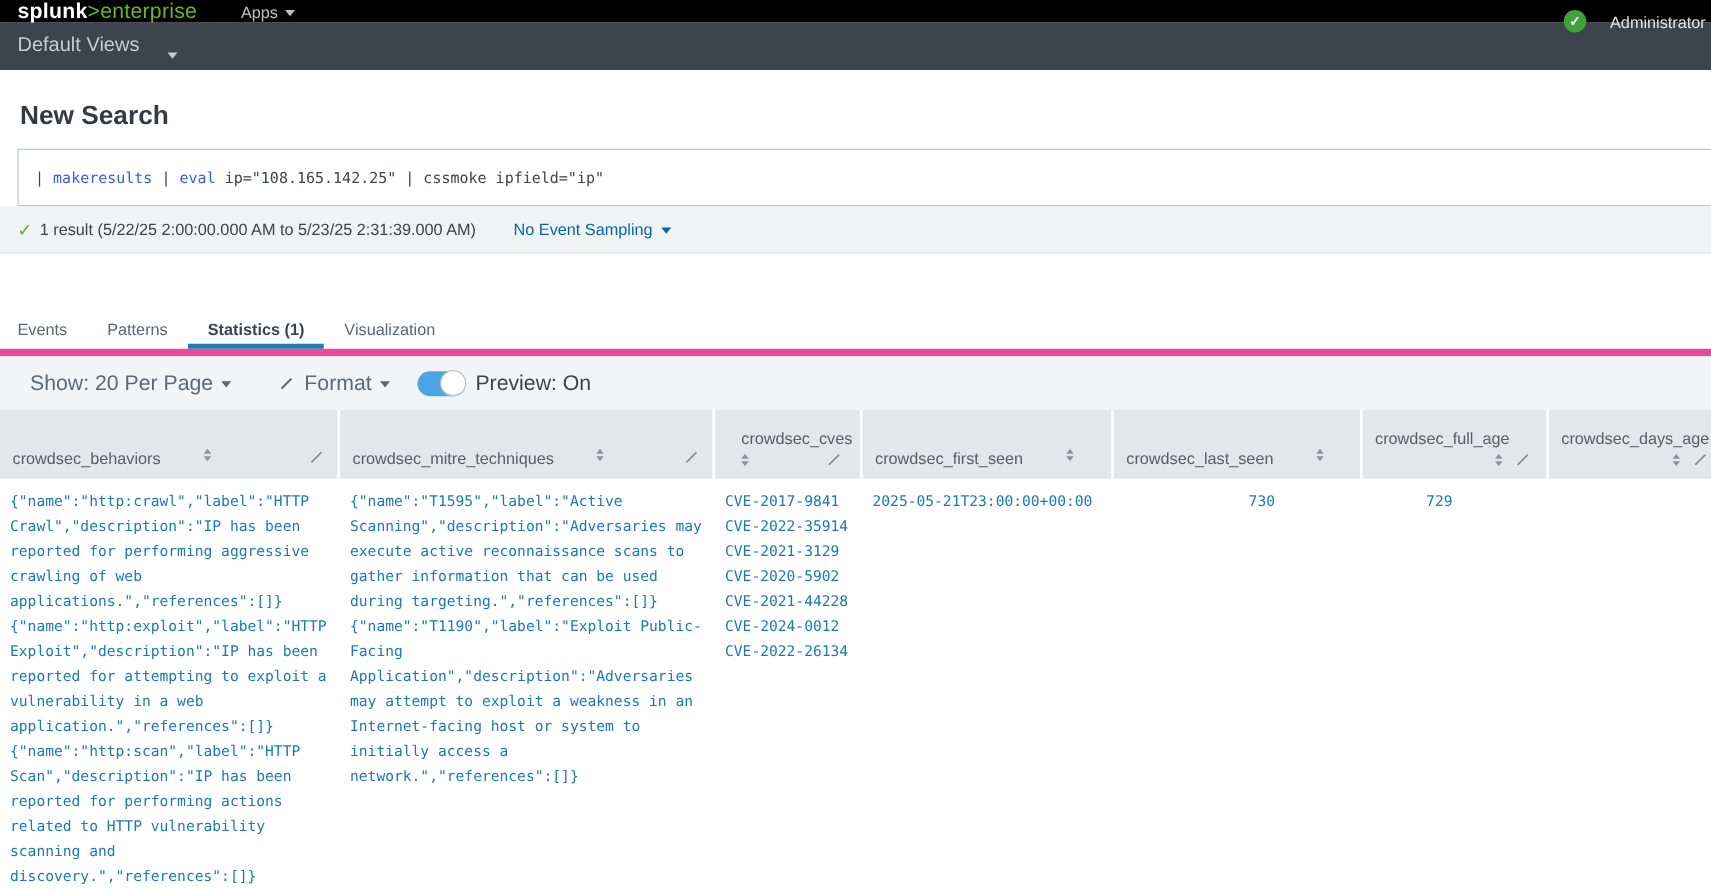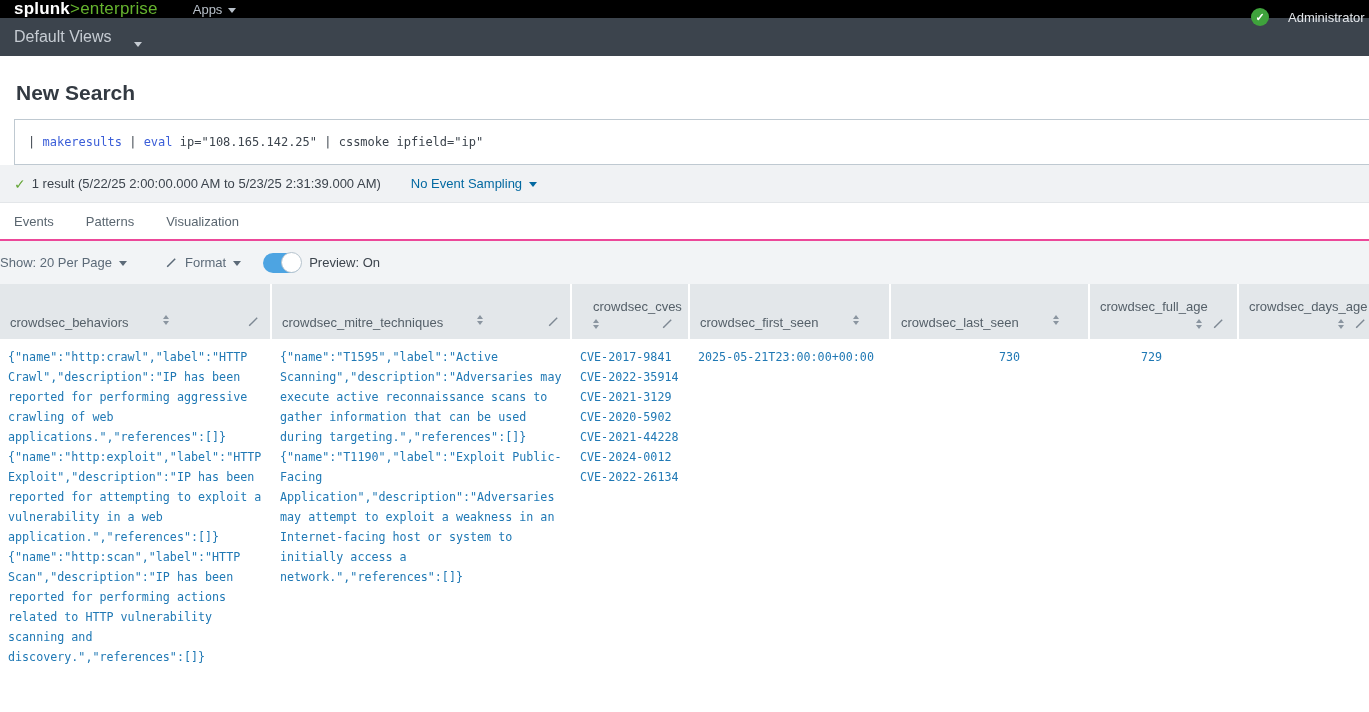--- a/index.html
+++ b/index.html
@@ -35,27 +35,27 @@
   .search-input .seg-command { color:#3b5ed8; }
   .search-input .seg-plain { color:#3c444d; }
 
   
   .results-bar { height:38px; background:#f0f2f4; border-bottom:1px solid #e3e6e9; display:flex; align-items:center; padding-left:14px; }
   .result-check { color:#65a637; font-size:14px; margin-right:6px; }
   .result-summary { color:#3c444d; font-size:13px; }
   .sampling { margin-left:30px; color:#0369a1; font-size:13px; display:flex; align-items:center; gap:7px; cursor:pointer; }
 
   
-  .tabs-row { height:38px; background:#fff; border-bottom:2px solid #ec4899; display:flex; padding-left:14px; }
+  .tabs-row { height:38px; background:#fff; border-bottom:6px solid #ec4899; display:flex; padding-left:14px;margin-top:44px; }
   .tab { padding:0 16px; font-size:13px; color:#5a6670; display:flex; align-items:center; cursor:pointer; }
   .tab:first-child { padding-left:0; }
   .tab.active { color:#3c444d; font-weight:700; box-shadow:inset 0 -4px 0 #1e7eb8; }
 
   
-  .toolbar-row { height:43px; background:#f2f4f6; display:flex; align-items:center; font-size:13px; color:#5c6a78; }
+  .toolbar-row { height:43px; background:#f2f4f6; display:flex; align-items:center; padding-left:24px; font-size:17px; color:#5c6a78; }
   .tool-item { display:flex; align-items:center; gap:7px; cursor:pointer; }
   .tool-show { margin-right:38px; }
   .tool-format { margin-right:22px; }
   .toggle { width:38px; height:20px; border-radius:10px; background:#4da4e2; position:relative; cursor:pointer; flex:0 0 auto; }
   .toggle .knob { position:absolute; right:-1px; top:-1px; width:21px; height:21px; border-radius:50%;
     background:#fff; border:1px solid #b6c3cd; }
   .preview-label { margin-left:8px; color:#3c444d; }
 
   
   .stat-table { width:1391px; }
@@ -124,20 +124,21 @@
   <span class="result-summary">1 result (5/22/25 2:00:00.000 AM to 5/23/25 2:31:39.000 AM)</span>
   <div class="sampling">
     <span>No Event Sampling</span>
     <span class="caret"></span>
   </div>
 </div>
 
 <div class="tabs-row">
   <div class="tab">Events</div>
   <div class="tab">Patterns</div>
+  <div class="tab active">Statistics (1)</div>
   <div class="tab">Visualization</div>
 </div>
 
 <div class="toolbar-row">
   <div class="tool-item tool-show">
     <span>Show: 20 Per Page</span>
     <span class="caret"></span>
   </div>
   <div class="tool-item tool-format">
     <svg width="13" height="13" viewBox="0 0 13 13">

